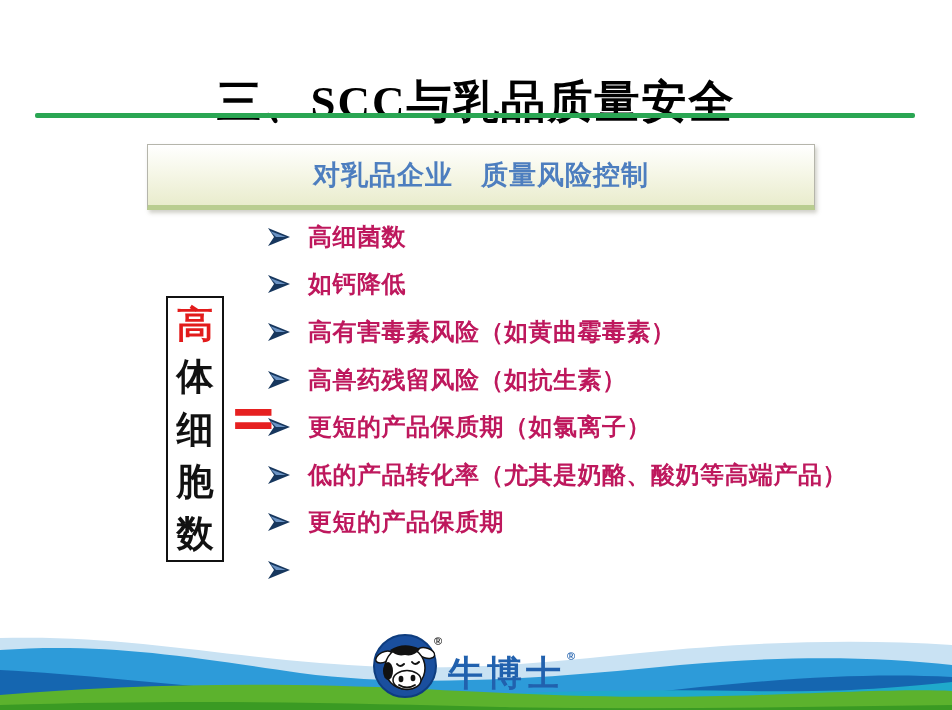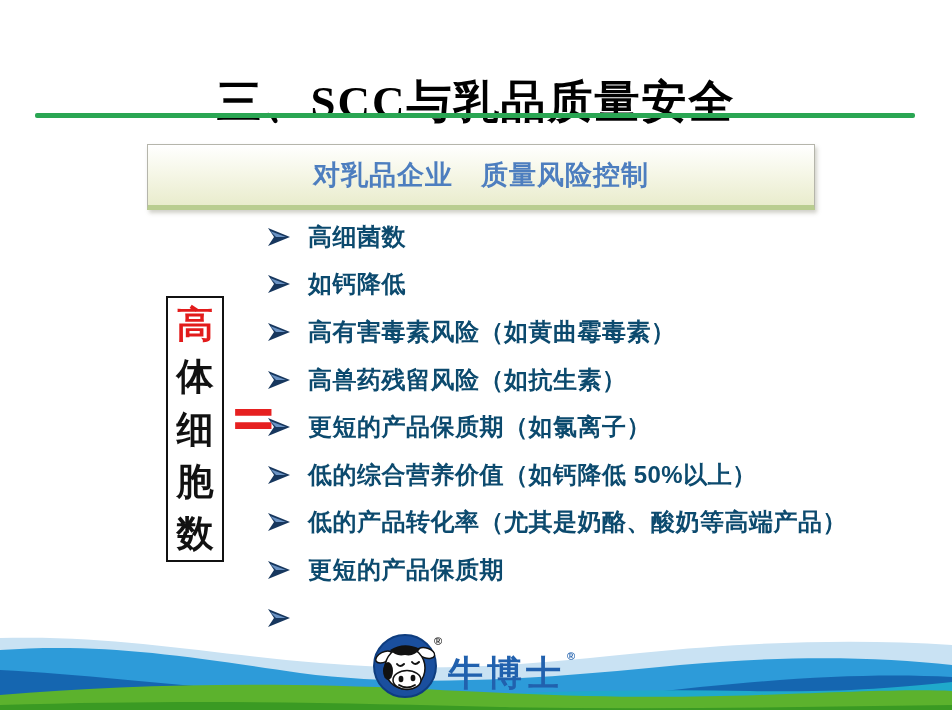--- a/index.html
+++ b/index.html
@@ -58,21 +58,21 @@
   .risk-list{
     position:absolute;left:268px;top:213px;width:600px;
     list-style:none;margin:0;padding:0;
   }
   .risk-list li{
     height:47.6px;
     display:flex;align-items:center;
   }
   .arrow-icon{flex:0 0 auto;width:22px;height:20px;margin-right:18px;}
   .risk-text{
-    font-size:24px;font-weight:700;color:#0c4a6e;letter-spacing:0.5px;
+    font-size:24px;font-weight:700;color:#be185d;letter-spacing:0.5px;
     white-space:nowrap;
   }
   
   .footer-waves{position:absolute;left:0;bottom:0;width:952px;height:85px;display:block;}
   
   .footer-logo{
     position:absolute;left:372px;top:633px;z-index:3;
     display:flex;align-items:center;
   }
   .logo-badge{position:relative;width:66px;height:66px;}
@@ -136,27 +136,20 @@
           <polygon points="2,4 18,10 8,10" fill="#6b93c4"></polygon>
         </svg>
       <span class="risk-text">高兽药残留风险（如抗生素）</span>
     </li>
     <li>
       <svg class="arrow-icon" viewBox="0 0 22 20">
           <polygon points="0,1 22,10 0,19 6,10" fill="#17375e"></polygon>
           <polygon points="2,4 18,10 8,10" fill="#6b93c4"></polygon>
         </svg>
       <span class="risk-text">更短的产品保质期（如氯离子）</span>
-    </li>
-    <li>
-      <svg class="arrow-icon" viewBox="0 0 22 20">
-          <polygon points="0,1 22,10 0,19 6,10" fill="#17375e"></polygon>
-          <polygon points="2,4 18,10 8,10" fill="#6b93c4"></polygon>
-        </svg>
-      <span class="risk-text">低的综合营养价值（如钙降低 50%以上）</span>
     </li>
     <li>
       <svg class="arrow-icon" viewBox="0 0 22 20">
           <polygon points="0,1 22,10 0,19 6,10" fill="#17375e"></polygon>
           <polygon points="2,4 18,10 8,10" fill="#6b93c4"></polygon>
         </svg>
       <span class="risk-text">低的产品转化率（尤其是奶酪、酸奶等高端产品）</span>
     </li>
     <li>
       <svg class="arrow-icon" viewBox="0 0 22 20">

